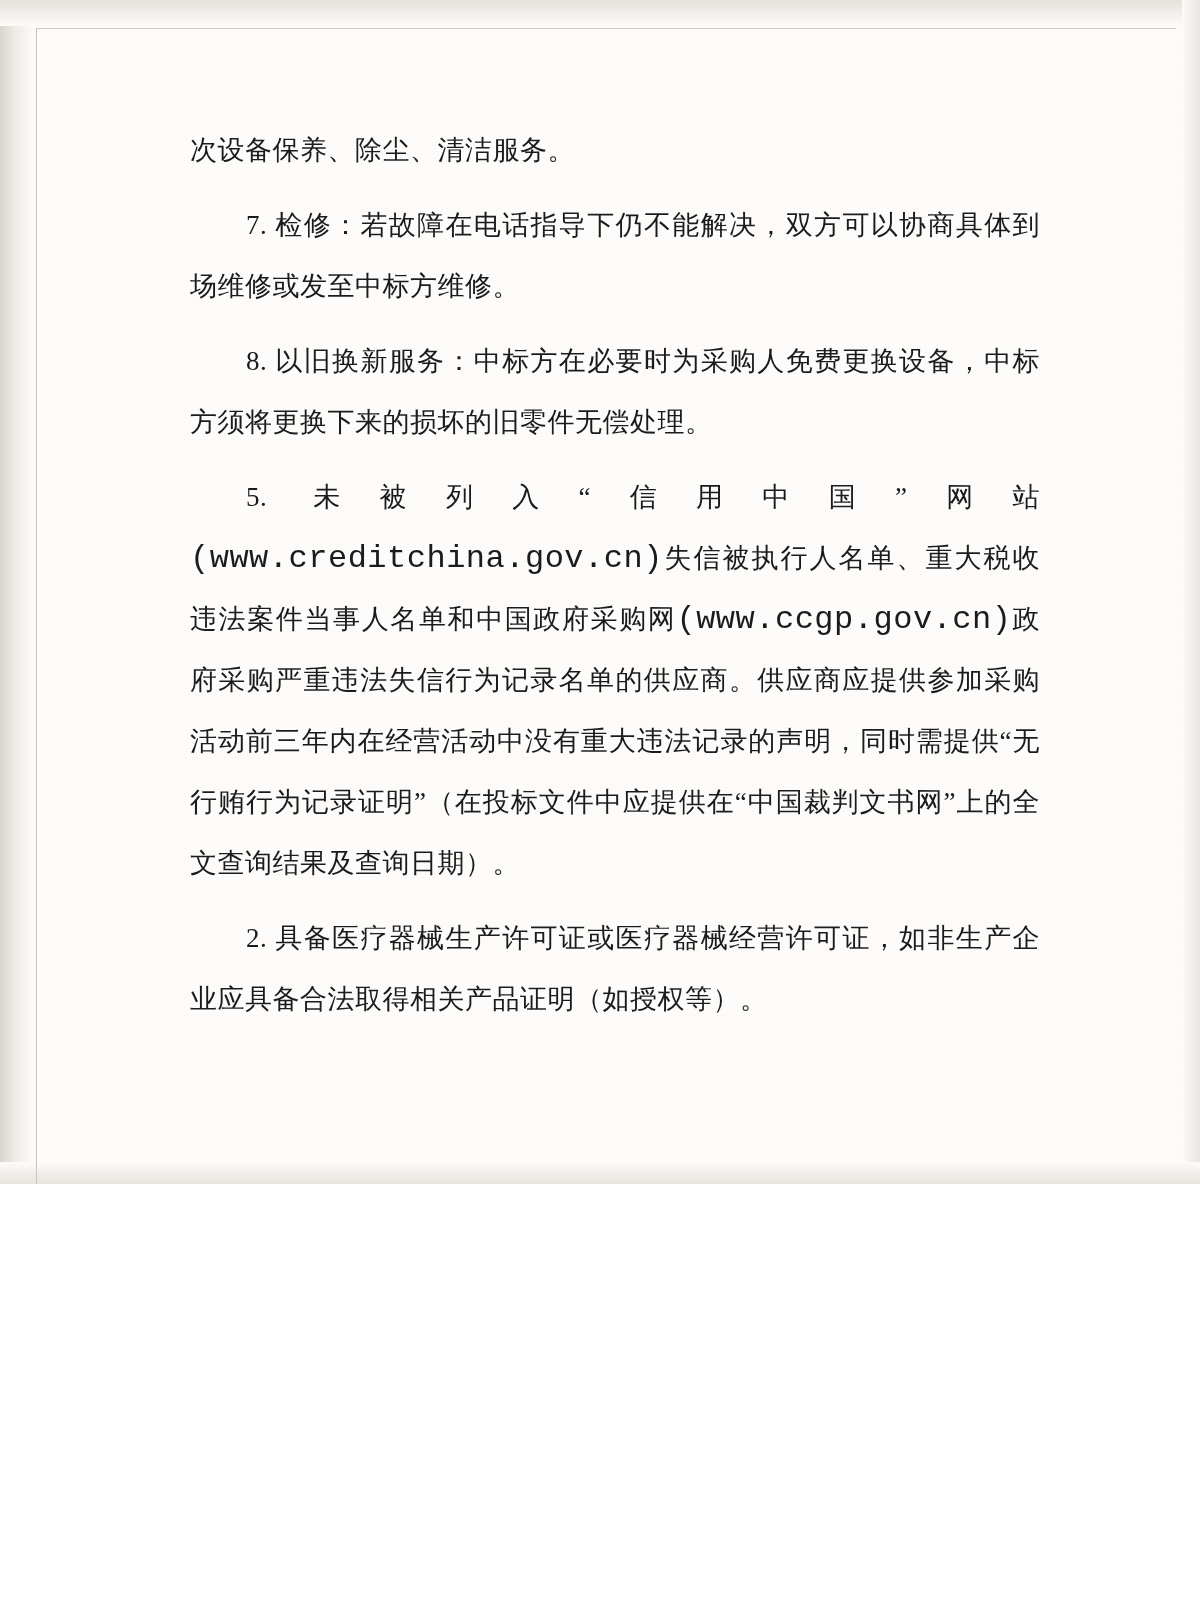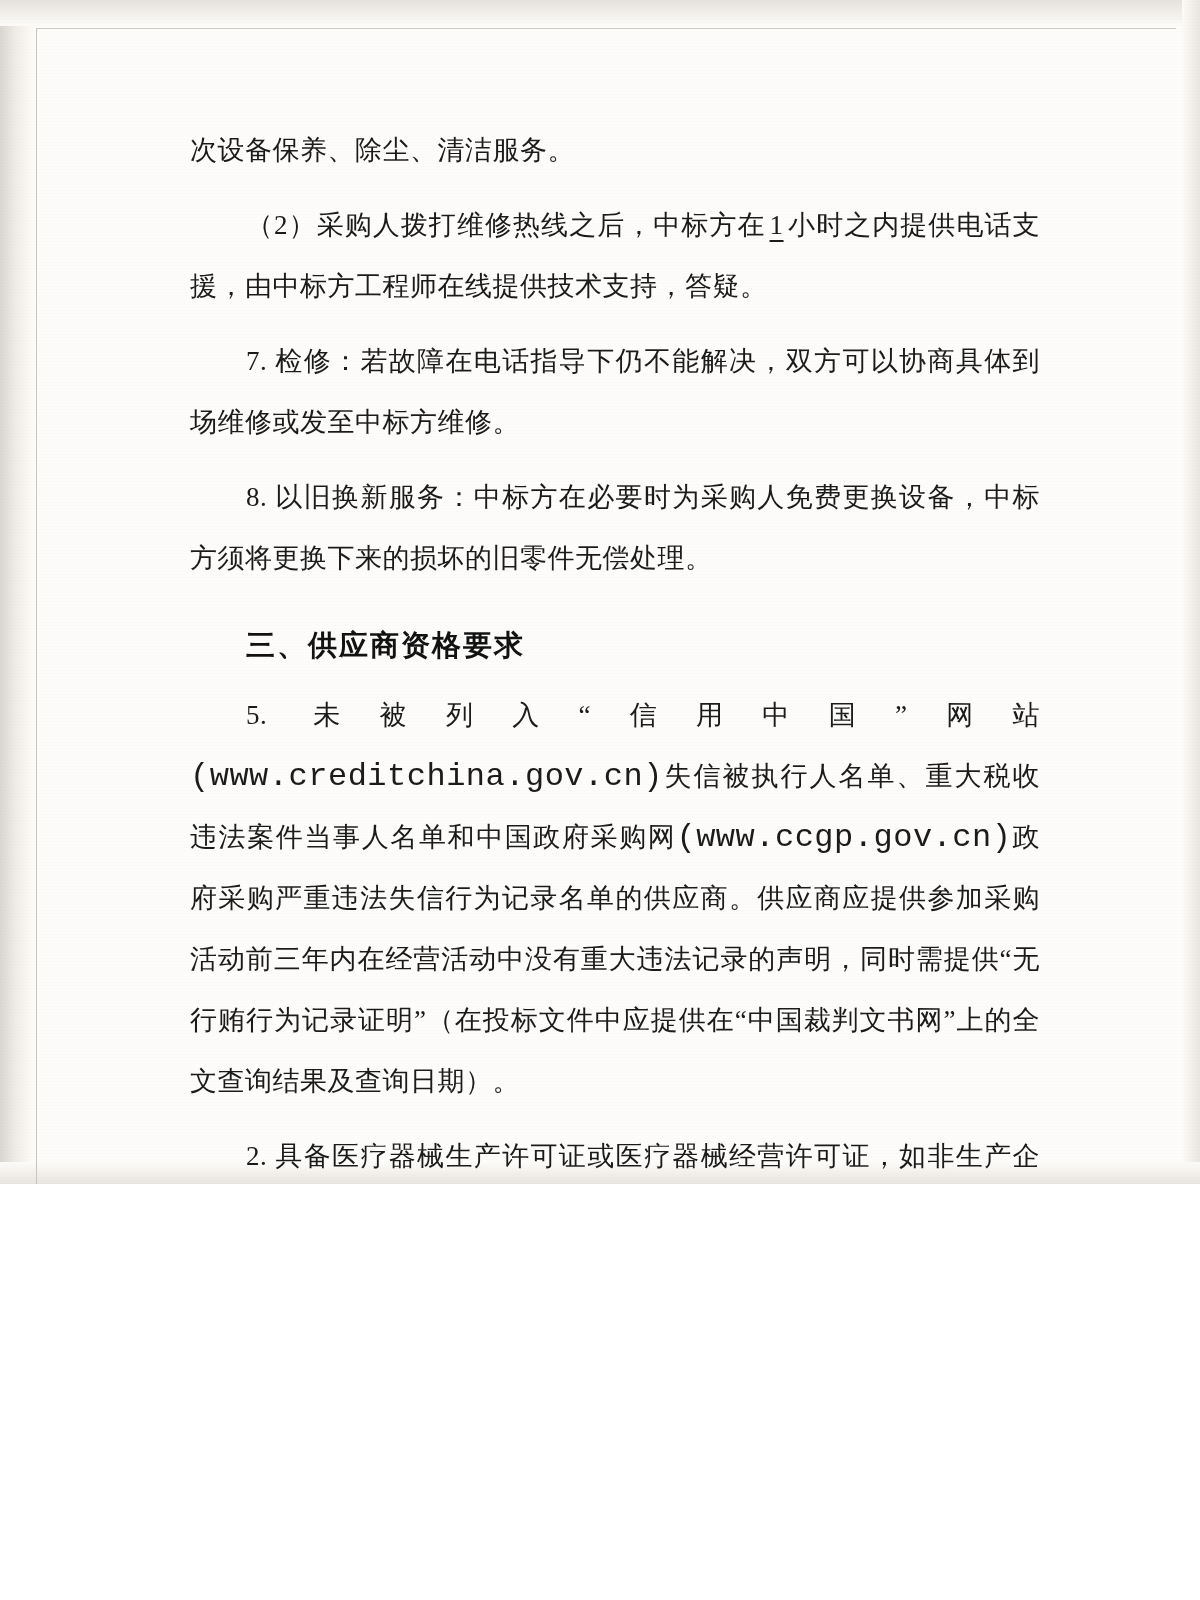--- a/index.html
+++ b/index.html
@@ -130,29 +130,25 @@
   <div class="scan-edge-bottom"></div>
   <div class="page-frame-line"></div>
   <div class="page-frame-line-top"></div>
 
   <div class="content">
 
     <p class="body-text">次设备保养、除尘、清洁服务。</p>
 
 
 
-    <p class="body-text indent">
-      <span>（2）采购人拨打维修热线之后，中标方在</span><span class="underlined-value">1</span><span>小时之内提供电话支援，由中标方工程师在线提供技术支持，答疑。</span>
-    </p>
 
     <p class="body-text indent">7. 检修：若故障在电话指导下仍不能解决，双方可以协商具体到场维修或发至中标方维修。</p>
 
     <p class="body-text indent">8. 以旧换新服务：中标方在必要时为采购人免费更换设备，中标方须将更换下来的损坏的旧零件无偿处理。</p>
 
-    <h2 class="section-heading">三、供应商资格要求</h2>
 
     <p class="body-text indent">
       <span>5. 未被列入“信用中国”网站</span><span class="mono-latin">(www.creditchina.gov.cn)</span><span>失信被执行人名单、重大税收违法案件当事人名单和中国政府采购网</span><span class="mono-latin">(www.ccgp.gov.cn)</span><span>政府采购严重违法失信行为记录名单的供应商。供应商应提供参加采购活动前三年内在经营活动中没有重大违法记录的声明，同时需提供“无行贿行为记录证明”（在投标文件中应提供在“中国裁判文书网”上的全文查询结果及查询日期）。</span>
     </p>
 
     <p class="body-text indent">
       <span>2. 具备医疗器械生产许可证或医疗器械经营许可证，如非生产企业应具备合法取得相关产品证明（如授权等）。</span>
     </p>
 
   </div>

